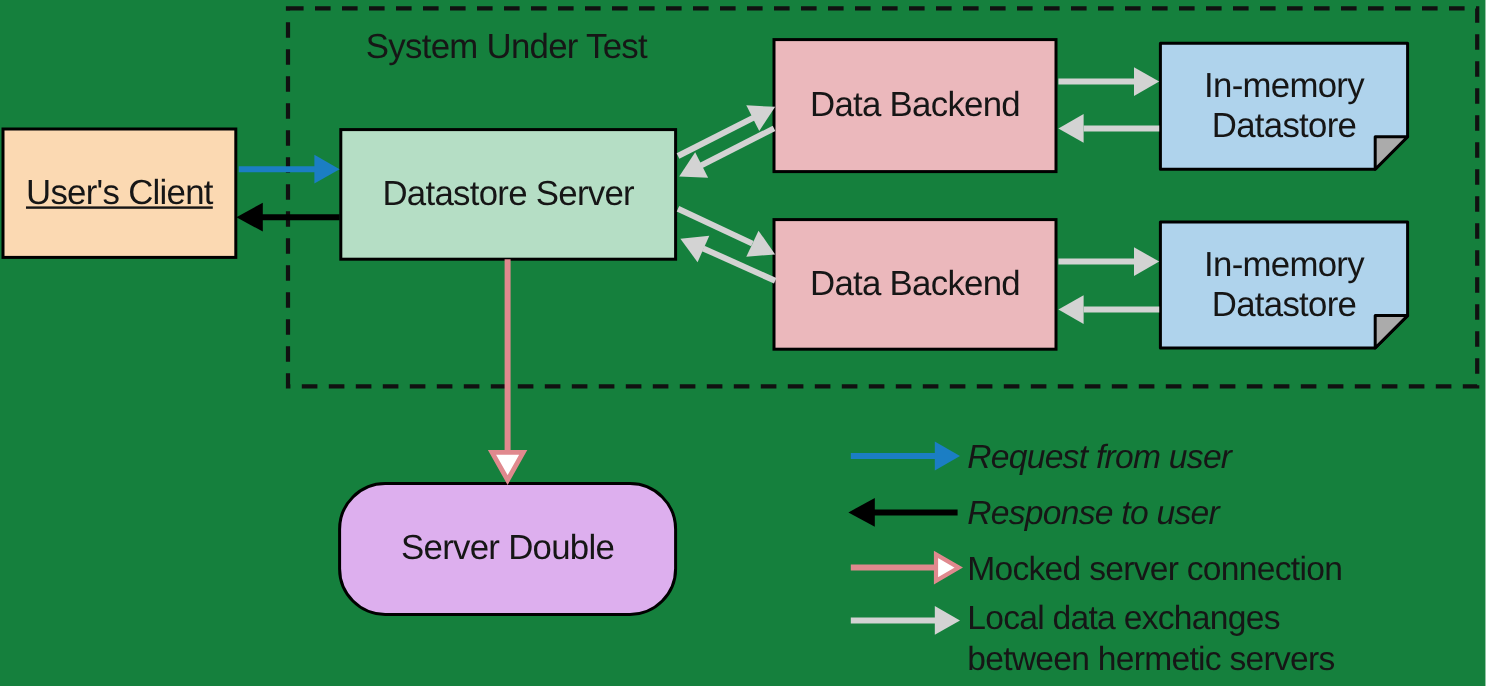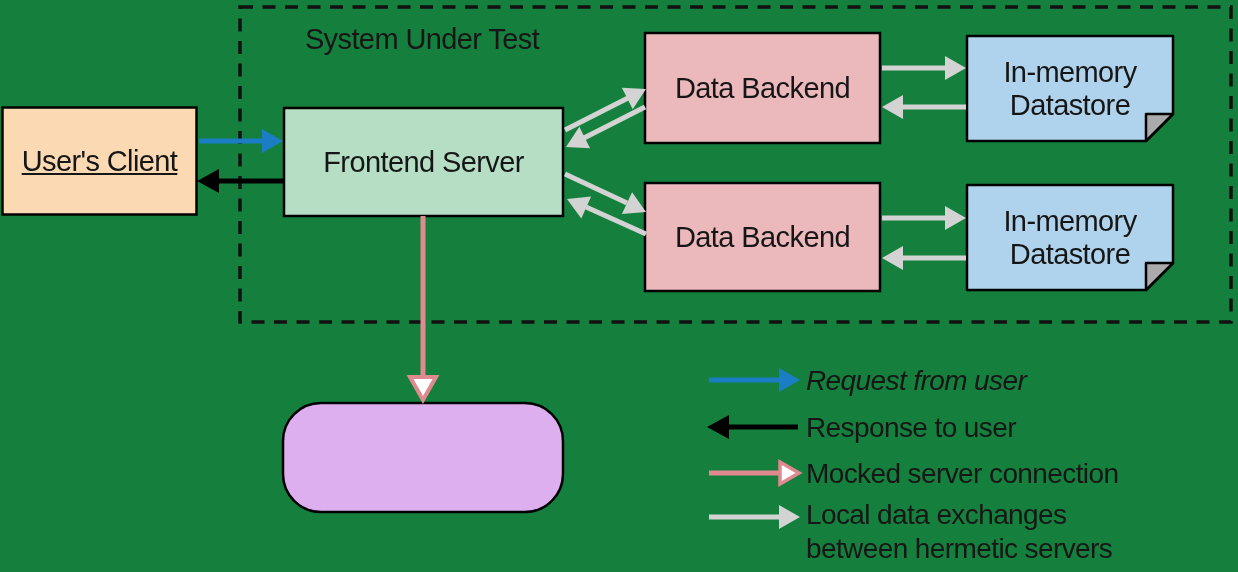--- a/index.html
+++ b/index.html
@@ -119,29 +119,30 @@
     <g>
       <line x1="709" y1="517" x2="780" y2="517" stroke-width="5" stroke="#d3d3d3"></line>
       <polygon points="779,505 779,529 800,517" fill="#d3d3d3"></polygon>
     </g>
   </svg>
 
   <div class="label" style="left:262px; top:20px; width:320px; height:38px;">System Under Test</div>
 
   <div class="label" style="left:2px; top:107px; width:195px; height:108px;text-decoration:underline;">User's Client</div>
 
-  <div class="label" style="left:284px; top:108px; width:279px; height:108px;">Frontend Server</div>
+  <div class="label" style="left:284px; top:108px; width:279px; height:108px;">Datastore Server</div>
 
   <div class="label" style="left:645px; top:33px; width:235px; height:110px;">Data Backend</div>
 
   <div class="label" style="left:645px; top:183px; width:235px; height:108px;">Data Backend</div>
 
   <div class="label" style="left:985px; top:36px; width:170px; height:105px;">In-memory Datastore</div>
 
   <div class="label" style="left:985px; top:185px; width:170px; height:105px;">In-memory Datastore</div>
 
+  <div class="label" style="left:283px; top:403px; width:280px; height:109px;">Server Double</div>
 
   <div class="legend-label" style="left:806px; top:362px; height:38px;font-style:italic;">Request from user</div>
-  <div class="legend-label" style="left:806px; top:409px; height:38px;">Response to user</div>
+  <div class="legend-label" style="left:806px; top:409px; height:38px;font-style:italic;">Response to user</div>
   <div class="legend-label" style="left:806px; top:455px; height:38px;">Mocked server connection</div>
   <div class="legend-label" style="left:806px; top:498px; width:345px;">Local data exchanges between hermetic servers</div>
 
 </div>
 
 </body></html>

